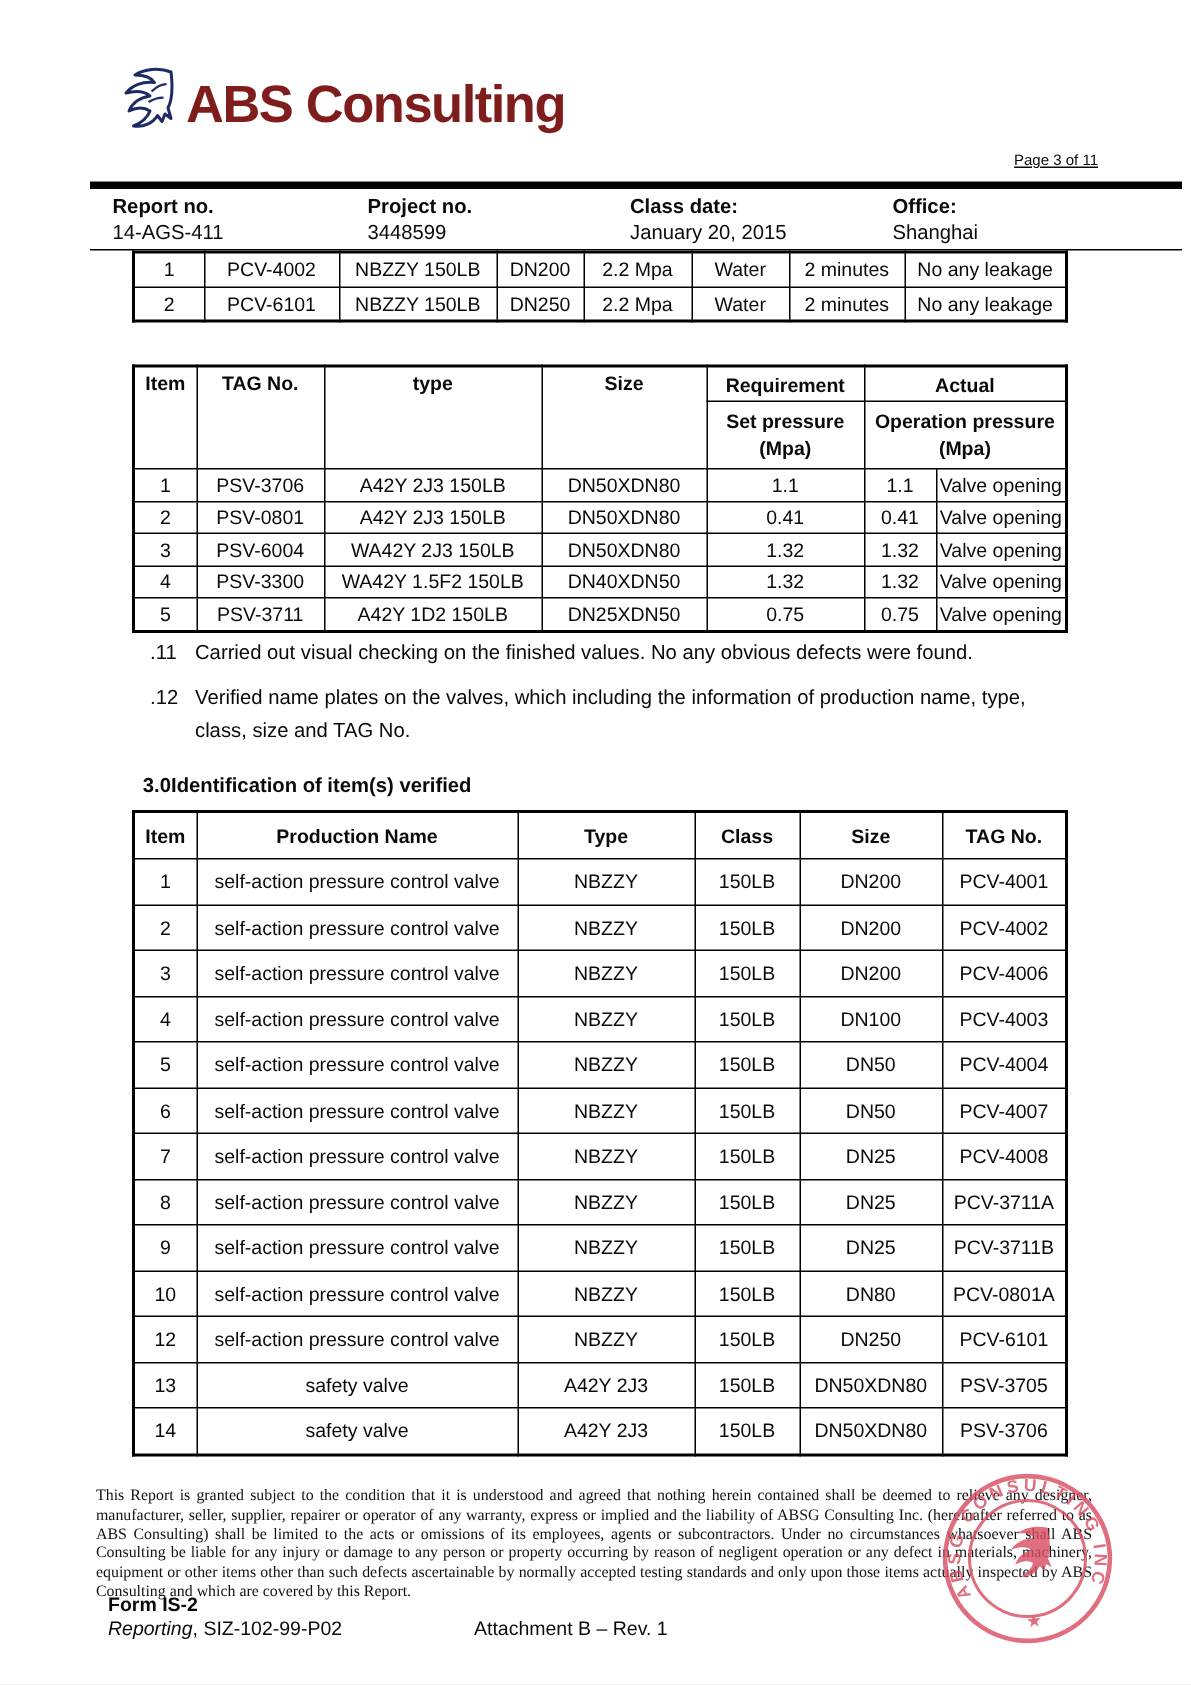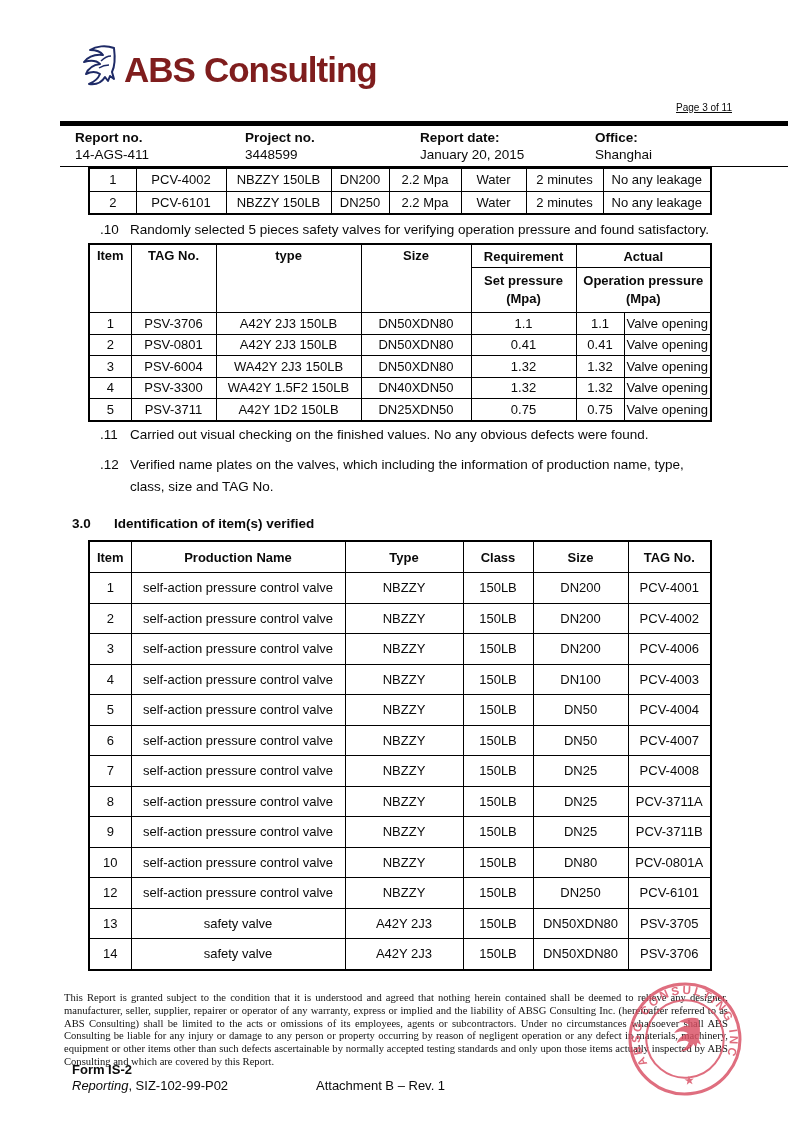--- a/index.html
+++ b/index.html
@@ -36,21 +36,21 @@
   .ident-table th{height:30px;}
   .ident-table td{height:29.5px;}
 
   
   .para{position:absolute;left:100px;display:flex;font-size:13.5px;line-height:1.6;}
   .para .num{width:30px;flex:0 0 30px;}
   .para .txt{width:588px;}
   .p10{top:219px;}
   .p11{top:424px;}
   .p12{top:454px;}
-  .section-heading{position:absolute;left:72px;top:516px;font-size:13.5px;font-weight:bold;display:flex;}
+  .section-heading{position:absolute;left:72px;top:516px;font-size:13.5px;font-weight:bold;display:flex;text-align:right;}
   .section-heading .num{width:42px;}
 
   
   .disclaimer{position:absolute;left:64px;top:992px;width:664px;
               font-family:"Liberation Serif","DejaVu Serif",serif;font-size:10.6px;
               line-height:12.8px;text-align:justify;color:#111;}
   .footer-form{position:absolute;left:72px;top:1062px;font-size:13px;font-weight:bold;}
   .footer-reporting{position:absolute;left:72px;top:1078px;font-size:13px;}
   .footer-reporting .it{font-style:italic;}
   .footer-attachment{position:absolute;left:316px;top:1078px;font-size:13px;}
@@ -80,21 +80,21 @@
   <div class="info-strip">
     <div class="info-field">
       <span class="lbl">Report no.</span>
       <span class="val">14-AGS-411</span>
     </div>
     <div class="info-field">
       <span class="lbl">Project no.</span>
       <span class="val">3448599</span>
     </div>
     <div class="info-field">
-      <span class="lbl">Report date:</span>
+      <span class="lbl">Class date:</span>
       <span class="val">January 20, 2015</span>
     </div>
     <div class="info-field">
       <span class="lbl">Office:</span>
       <span class="val">Shanghai</span>
     </div>
   </div>
 
   <table class="leak-table">
     <colgroup>
@@ -124,24 +124,20 @@
       <td>NBZZY 150LB</td>
       <td>DN250</td>
       <td>2.2 Mpa</td>
       <td>Water</td>
       <td>2 minutes</td>
       <td>No any leakage</td>
     </tr>
   </tbody>
     </table>
 
-  <div class="para p10">
-    <span class="num">.10</span>
-    <span class="txt">Randomly selected 5 pieces safety valves for verifying operation pressure and found satisfactory.</span>
-  </div>
 
   <table class="pressure-table">
     <colgroup>
         <col style="width:42px">
         <col style="width:85px">
         <col style="width:145px">
         <col style="width:110px">
         <col style="width:105px">
         <col style="width:48px">
         <col style="width:87px">

